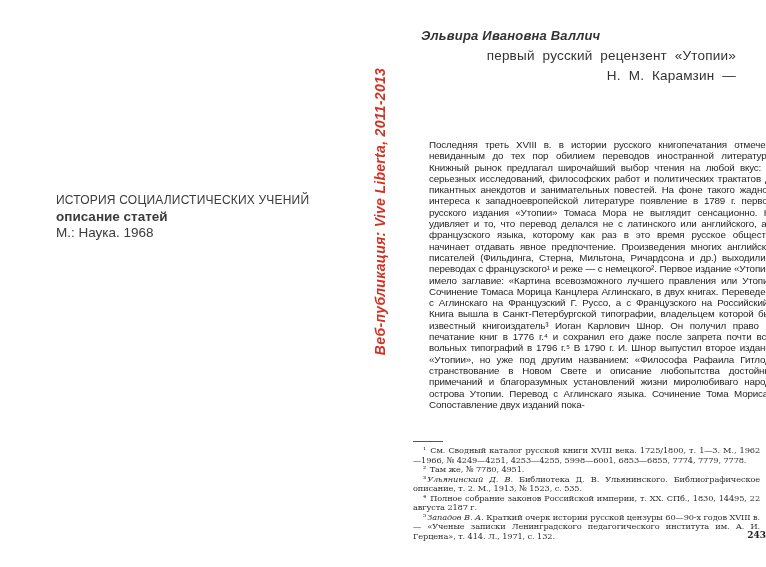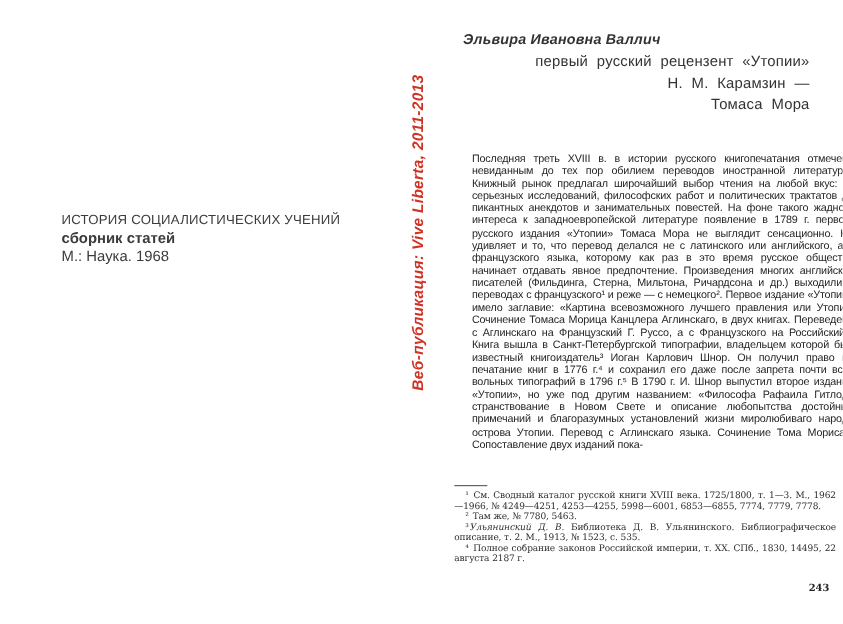--- a/index.html
+++ b/index.html
@@ -46,54 +46,54 @@
     position:absolute; top:446px; left:0; width:347px;
     font-family:"DejaVu Serif", serif; font-size:8.2px; line-height:9.5px;
     text-align:justify; color:#2e2e2e; letter-spacing:-0.1px;
   }
   .fn { margin:0; text-indent:10px; }
   .fn-marker { margin-right:1px; }
   .fn-author { font-style:italic; }
   .fn-author:empty { display:none; }
 
   .page-num {
-    position:absolute; top:530px; left:0; width:341px; text-align:right;
+    position:absolute; top:530px; left:12px; width:341px; text-align:right;
     font-family:"DejaVu Serif", serif; font-weight:bold; font-size:9px; color:#222222;
   }
 </style>
 </head>
 <body>
 
 <div class="canvas">
 
   <section>
     <div class="book-info">
       <div class="book-title">ИСТОРИЯ СОЦИАЛИСТИЧЕСКИХ УЧЕНИЙ</div>
-      <div class="book-subtitle">сборник статей</div>
+      <div class="book-subtitle">описание статей</div>
       <div class="book-imprint">М.: Наука. 1968</div>
     </div>
     <div class="web-note" style="color: rgb(208, 50, 36);">Веб-публикация: Vive Liberta, 2011-2013</div>
   </section>
 
   <section class="right-page">
     <div class="byline">Эльвира Ивановна Валлич</div>
 
     <div class="article-title">
       <div>первый русский рецензент «Утопии»</div>
       <div>Н. М. Карамзин —</div>
-      <div>Томаса Мора</div>
     </div>
 
     <div class="body-text">Последняя треть XVIII в. в истории русского книгопечатания отмечена невиданным до тех пор обилием переводов иностранной литературы. Книжный рынок предлагал широчайший выбор чтения на любой вкус: от серьезных исследований, философских работ и политических трактатов до пикантных анекдотов и занимательных повестей. На фоне такого жадного интереса к западноевропейской литературе появление в 1789 г. первого русского издания «Утопии» Томаса Мора не выглядит сенсационно. Не удивляет и то, что перевод делался не с латинского или английского, а с французского языка, которому как раз в это время русское общество начинает отдавать явное предпочтение. Произведения многих английских писателей (Фильдинга, Стерна, Мильтона, Ричардсона и др.) выходили в переводах с французского¹ и реже — с немецкого². Первое издание «Утопии» имело заглавие: «Картина всевозможного лучшего правления или Утопия. Сочинение Томаса Морица Канцлера Аглинскаго, в двух книгах. Переведена с Аглинскаго на Французский Г. Руссо, а с Французского на Российский». Книга вышла в Санкт-Петербургской типографии, владельцем которой был известный книгоиздатель³ Иоган Карлович Шнор. Он получил право на печатание книг в 1776 г.⁴ и сохранил его даже после запрета почти всех вольных типографий в 1796 г.⁵ В 1790 г. И. Шнор выпустил второе издание «Утопии», но уже под другим названием: «Философа Рафаила Гитлоде странствование в Новом Свете и описание любопытства достойных примечаний и благоразумных установлений жизни миролюбиваго народа острова Утопии. Перевод с Аглинскаго языка. Сочинение Тома Мориса». Сопоставление двух изданий пока-</div>
 
     <div class="fn-rule"></div>
 
     <div class="footnotes">
       <p class="fn"><span class="fn-marker">¹</span> <span>См. Сводный каталог русской книги XVIII века. 1725/1800, т. 1—3. М., 1962—1966, № 4249—4251, 4253—4255, 5998—6001, 6853—6855, 7774, 7779, 7778.</span></p>
-      <p class="fn"><span class="fn-marker">²</span> <span>Там же, № 7780, 5463.</span></p>
+      <p class="fn"><span class="fn-marker">²</span> <span>Там же, № 7780, 4951.</span></p>
       <p class="fn"><span class="fn-marker">³</span><i class="fn-author">Ульянинский Д. В.</i> <span>Библиотека Д. В. Ульянинского. Библиографическое описание, т. 2. М., 1913, № 1523, с. 535.</span></p>
       <p class="fn"><span class="fn-marker">⁴</span> <span>Полное собрание законов Российской империи, т. XX. СПб., 1830, 14495, 22 августа 2187 г.</span></p>
+      <p class="fn"><span class="fn-marker">⁵</span><i class="fn-author">Западов В. А.</i> <span>Краткий очерк истории русской цензуры 60—90-х годов XVIII в.— «Ученые записки Ленинградского педагогического института им. А. И. Герцена», т. 414. Л., 1971, с. 132.</span></p>
     </div>
 
     <div class="page-num">243</div>
   </section>
 
 </div>
 
 </body></html>

